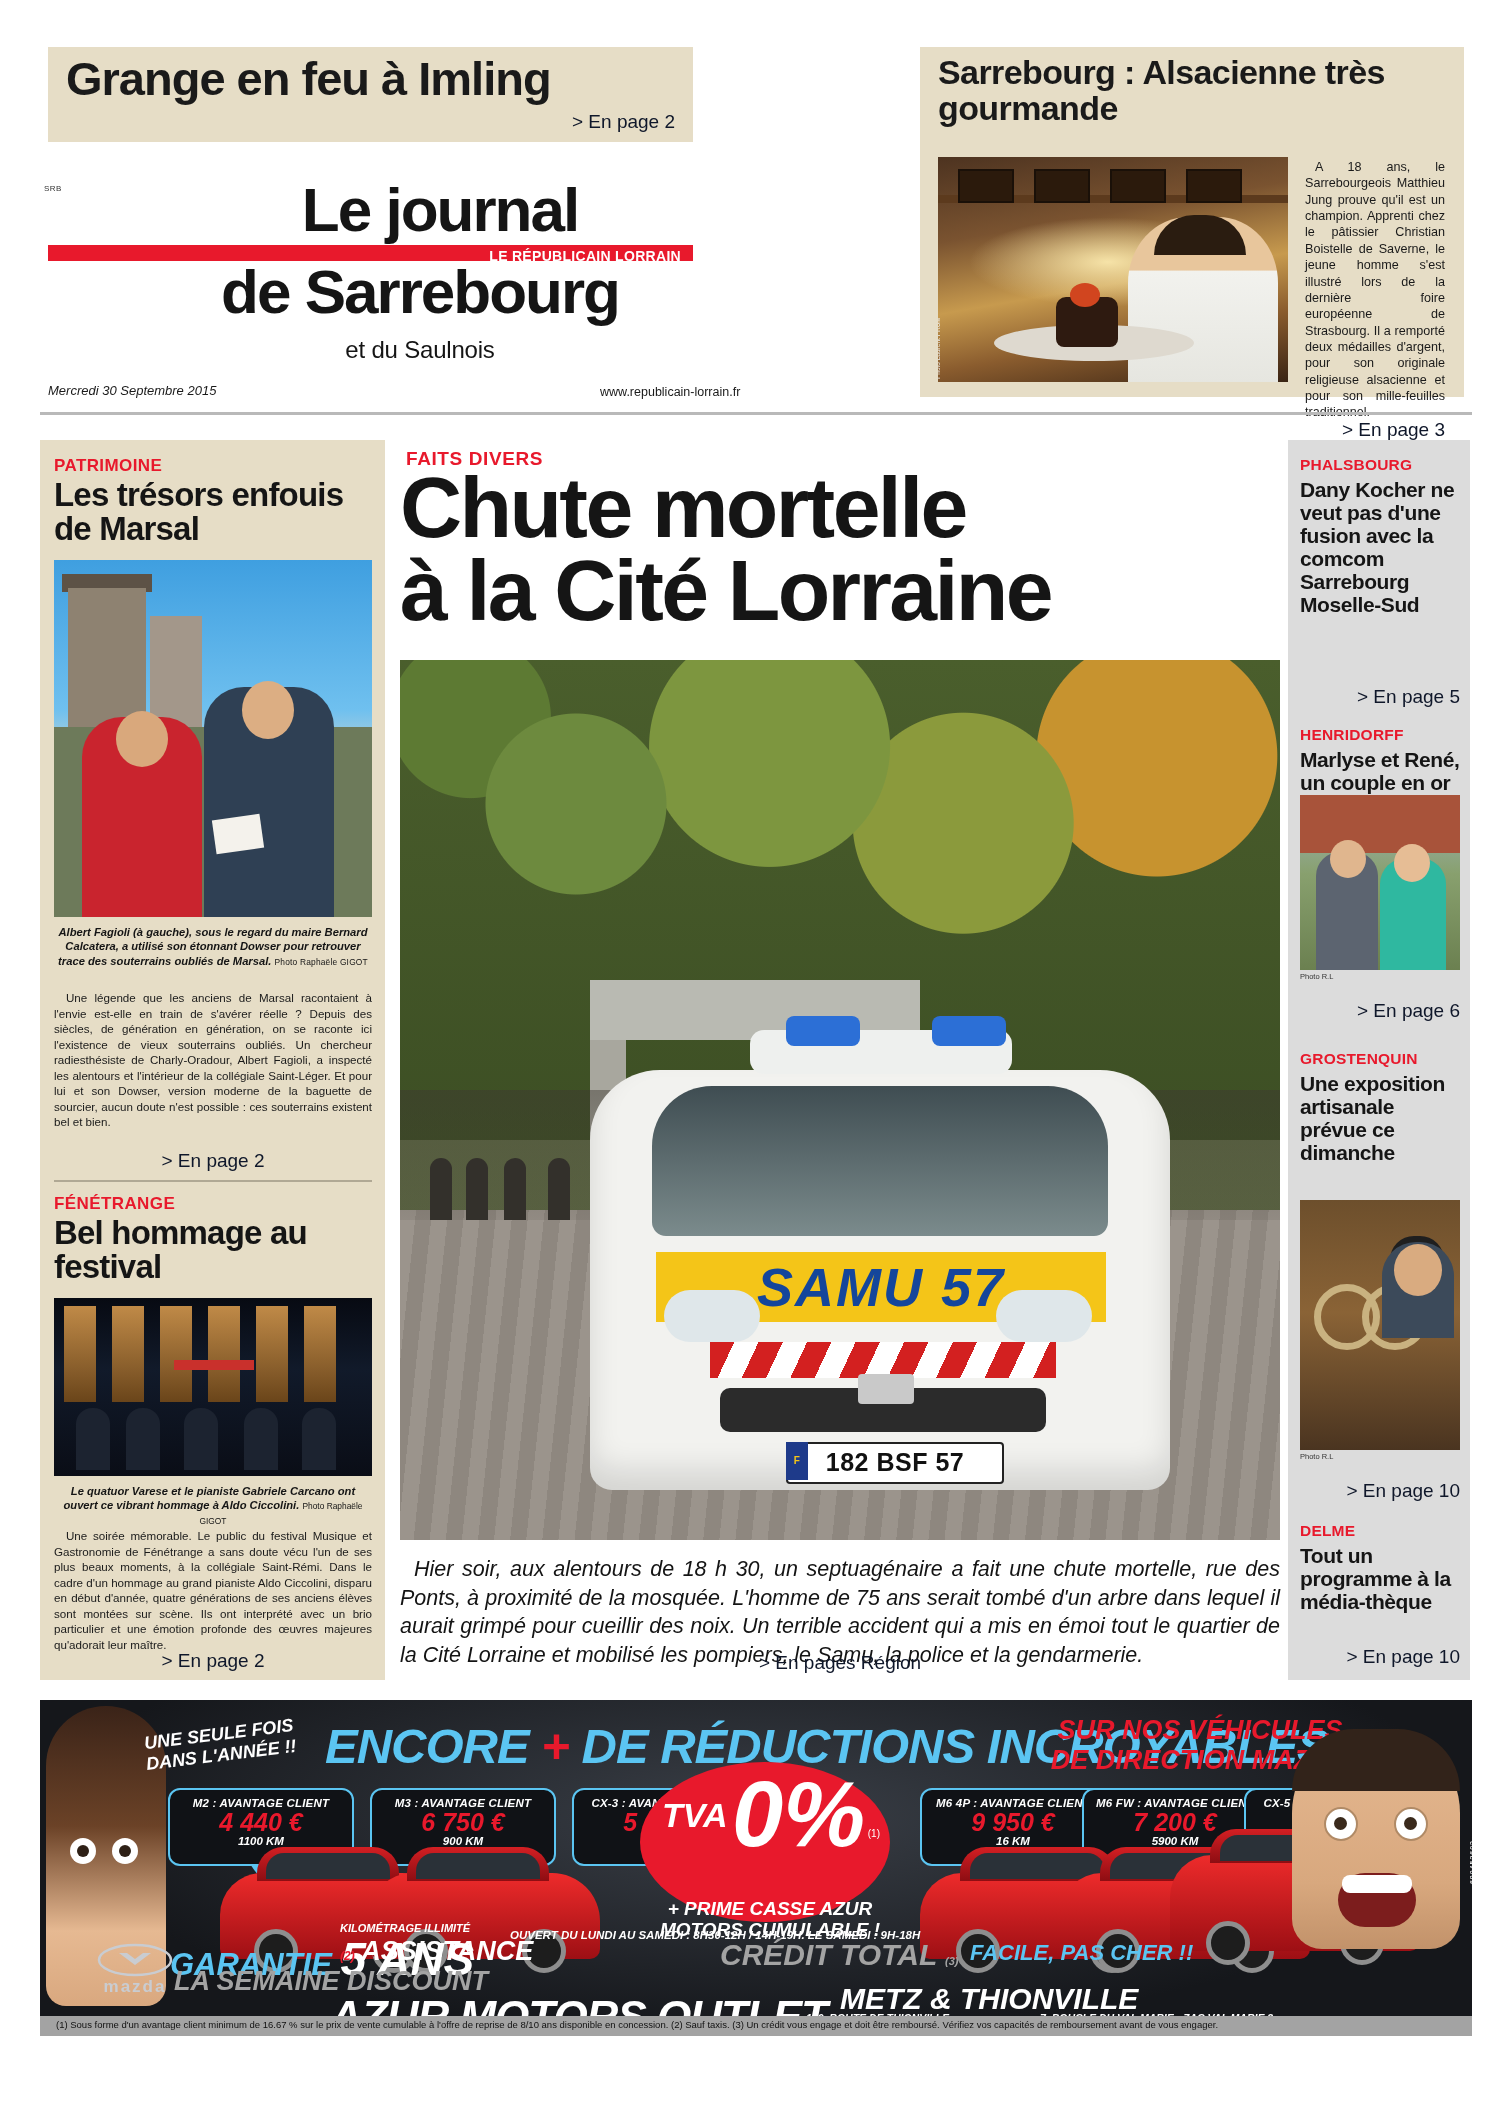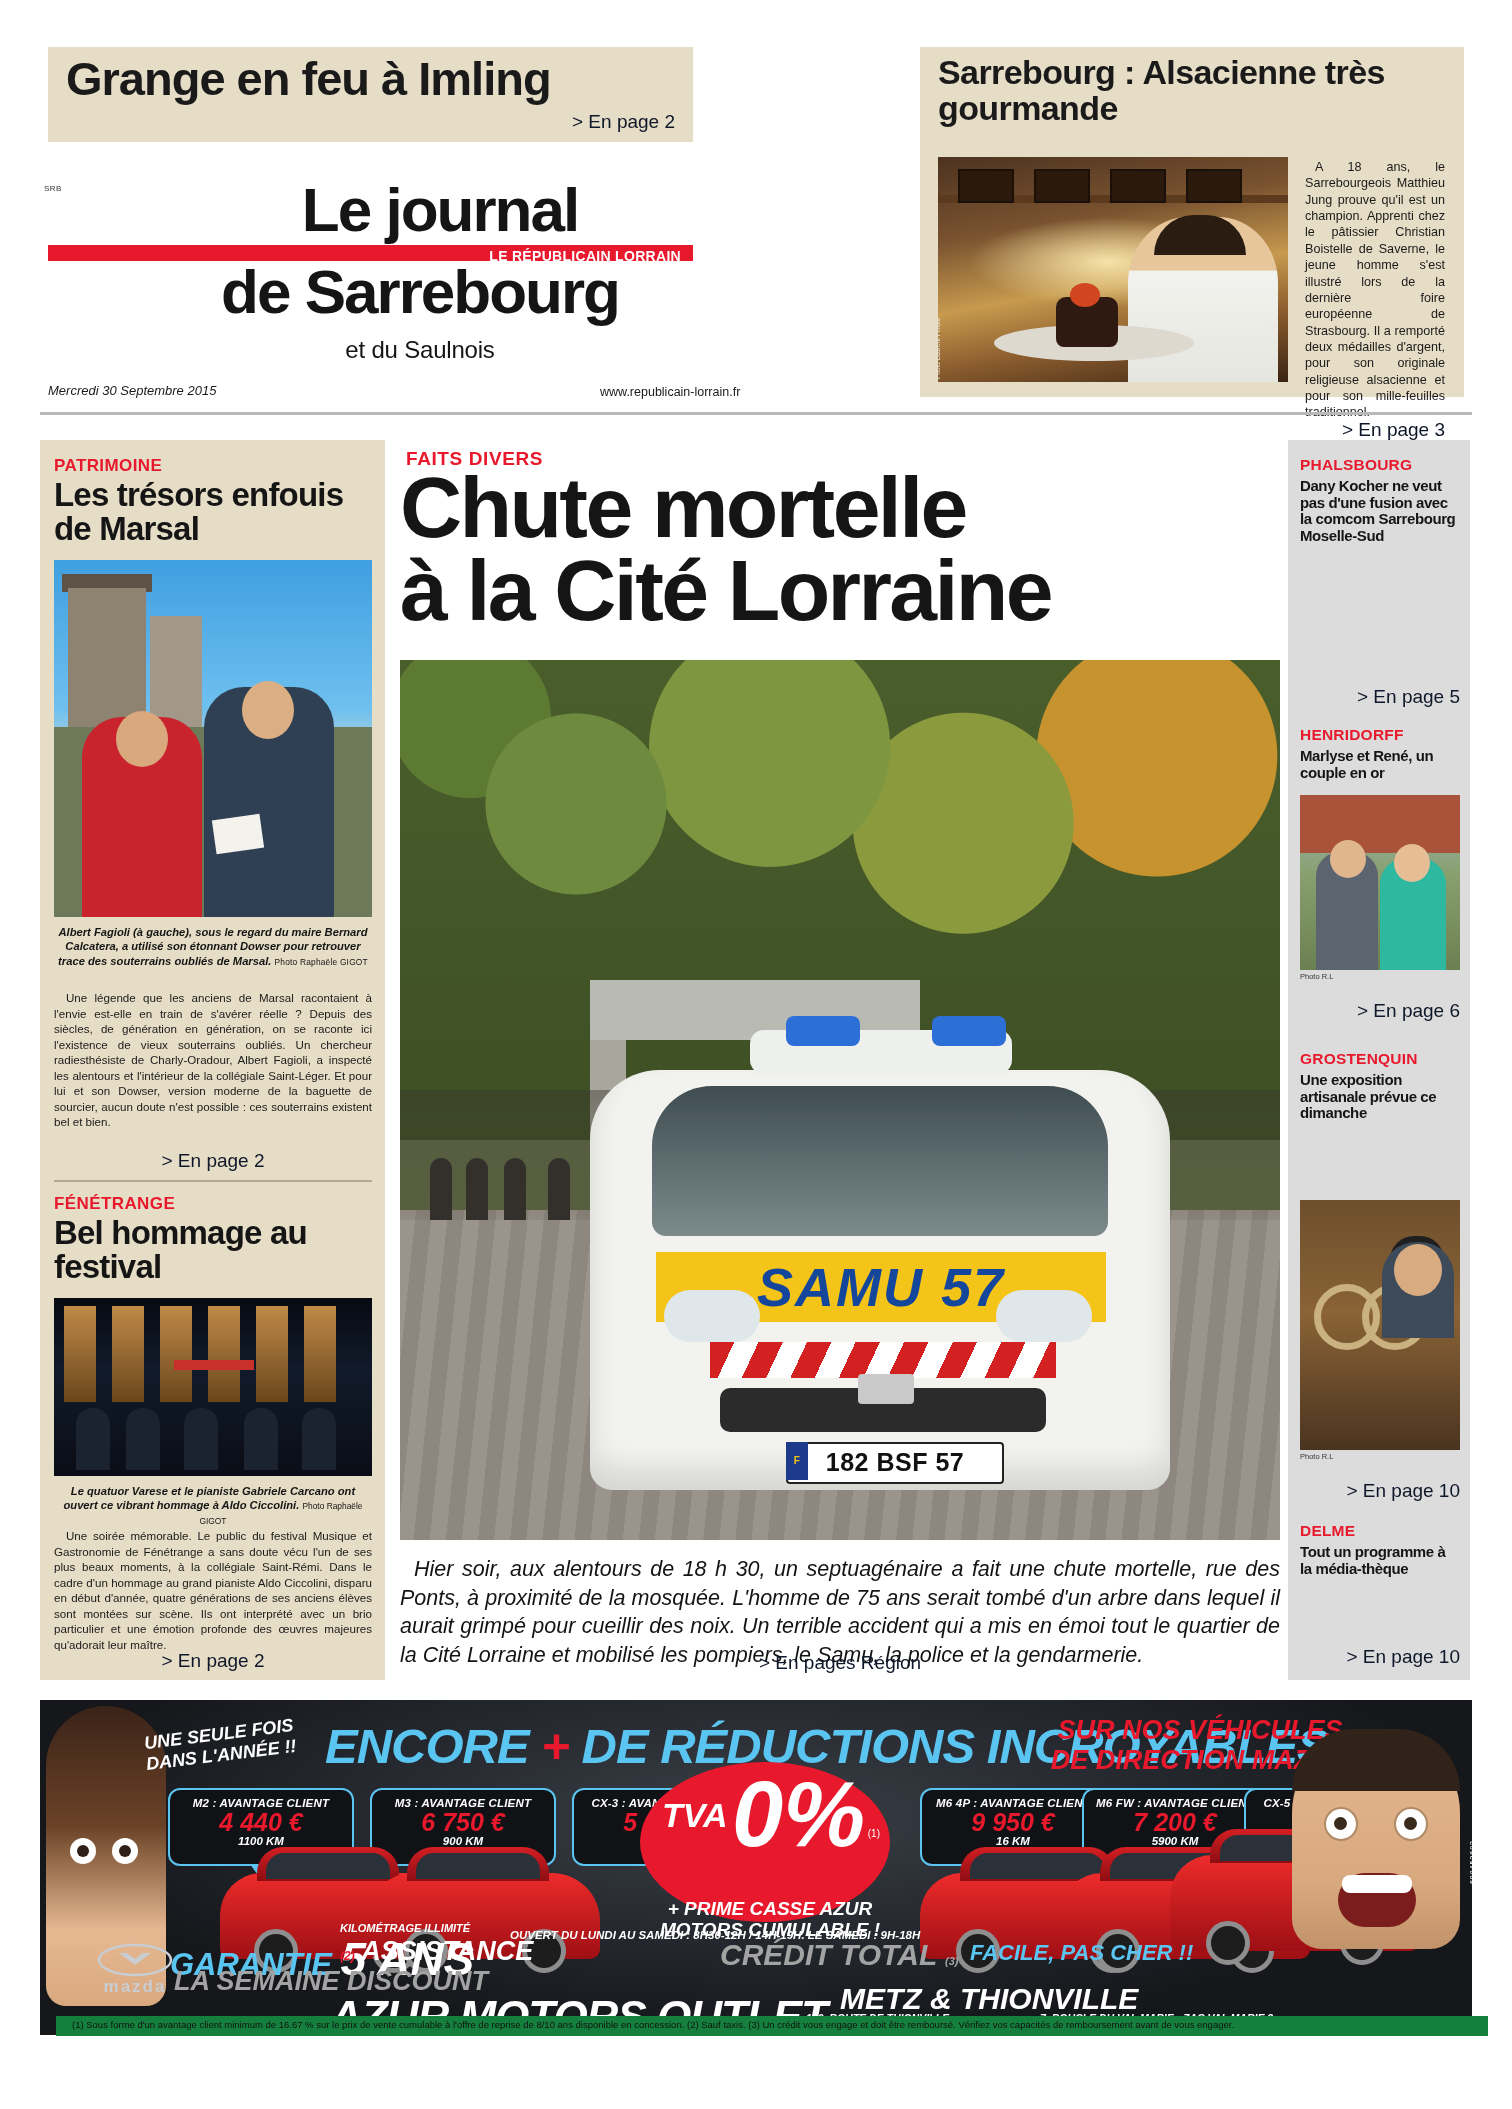--- a/index.html
+++ b/index.html
@@ -144,21 +144,21 @@
     border:2px solid #222;border-radius:4px;line-height:36px;text-align:center;
     font-size:25px;font-weight:bold;color:#111;letter-spacing:.5px;}
   #amb .plate .eu{position:absolute;left:-2px;top:-2px;width:22px;height:38px;background:#1e3a8a;
     color:#f4c518;font-size:10px;line-height:38px;text-align:center;}
   #cc-lead{position:absolute;left:400px;top:1555px;width:880px;font-size:21.5px;line-height:1.33;
     font-style:italic;color:#141414;text-align:justify;}
   #cc-lead p{margin:0;text-indent:14px;}
   #cc-ep{position:absolute;left:400px;top:1652px;width:880px;text-align:center;}
   
   .rc-k{position:absolute;left:1300px;font-size:15.5px;letter-spacing:.2px;}
-  .rc-h{position:absolute;left:1300px;width:160px;font-size:15px;font-weight:bold;
+  .rc-h{position:absolute;left:1300px;width:160px;font-size:21px;font-weight:bold;
     line-height:1.1;color:#151515;letter-spacing:-.4px;}
   .rc-ep{position:absolute;width:160px;left:1300px;text-align:right;}
   .rc-ph{position:absolute;left:1300px;font-size:7.5px;color:#333;}
   #rc-photo1{position:absolute;left:1300px;top:795px;width:160px;height:175px;overflow:hidden;
     background:linear-gradient(180deg,#9fb4c6 0%,#88a06e 45%,#6b8050 100%);}
   #rc-photo1 .roofr{position:absolute;left:0;top:0;width:100%;height:58px;background:#a8533a;}
   #rc-photo1 .m{position:absolute;left:16px;bottom:0;width:62px;height:118px;background:#5c6470;border-radius:24px 24px 0 0;}
   #rc-photo1 .mh{position:absolute;left:30px;bottom:92px;width:36px;height:38px;background:#e0b68e;border-radius:50%;}
   #rc-photo1 .w{position:absolute;left:80px;bottom:0;width:66px;height:112px;background:#2fb8a0;border-radius:26px 26px 0 0;}
   #rc-photo1 .wh{position:absolute;left:94px;bottom:88px;width:36px;height:38px;background:#e6bd95;border-radius:50%;}
@@ -205,21 +205,21 @@
   #semaine{position:absolute;left:134px;top:268px;color:#a3a3a3;font-size:27px;font-style:italic;font-weight:bold;line-height:1.02;}
   #kilo{position:absolute;left:300px;top:222px;color:#fff;font-size:11px;font-style:italic;font-weight:bold;}
   #ouvert{position:absolute;left:470px;top:228px;color:#fff;font-size:11.5px;font-style:italic;font-weight:bold;line-height:1.35;}
   #azur{position:absolute;left:290px;top:292px;color:#fff;font-size:44px;font-style:italic;font-weight:bold;letter-spacing:-1px;}
   #credit{position:absolute;left:680px;top:238px;color:#a3a3a3;font-size:30px;font-style:italic;font-weight:bold;}
   #credit .sup{font-size:11px;}
   #facile{position:absolute;left:930px;top:240px;color:#5bc5f2;font-size:22px;font-style:italic;font-weight:bold;}
   #metz{position:absolute;left:800px;top:282px;color:#fff;font-size:30px;font-style:italic;font-weight:bold;}
   #addr1{position:absolute;left:766px;top:312px;color:#fff;font-size:10.5px;font-style:italic;font-weight:bold;line-height:1.3;}
   #addr2{position:absolute;left:1000px;top:312px;color:#fff;font-size:10.5px;font-style:italic;font-weight:bold;line-height:1.3;}
-  #legal{position:absolute;left:56px;bottom:-1px;width:1432px;height:20px;background:#15803d;text-align:center;}
+  #legal{position:absolute;left:40px;bottom:-1px;width:1432px;height:20px;background:#a3a3a3;text-align:center;}
   #legal span{position:absolute;left:16px;top:3px;font-size:9.5px;color:#111;}
   #adside{position:absolute;right:3px;top:140px;font-size:7px;color:#fff;
     transform:rotate(-90deg);transform-origin:right top;white-space:nowrap;letter-spacing:1px;}
   
   #adhead{position:absolute;right:12px;bottom:86px;width:168px;height:220px;
     background:linear-gradient(180deg,#e6b992 0%,#d8a87e 70%,#c2926a 100%);border-radius:84px 84px 30px 30px;}
   #adhead .hair{position:absolute;left:0;top:0;width:100%;height:62px;background:#32231a;border-radius:84px 84px 0 0;}
   #adhead .eye{position:absolute;top:78px;width:30px;height:30px;background:#fff;border-radius:50%;border:2px solid #b08a66;}
   #adhead .eye i{position:absolute;left:8px;top:8px;width:13px;height:13px;background:#3a2a1c;border-radius:50%;}
   #adhead .mouth{position:absolute;left:46px;top:144px;width:78px;height:54px;background:#7c1d1d;border-radius:40px;}

